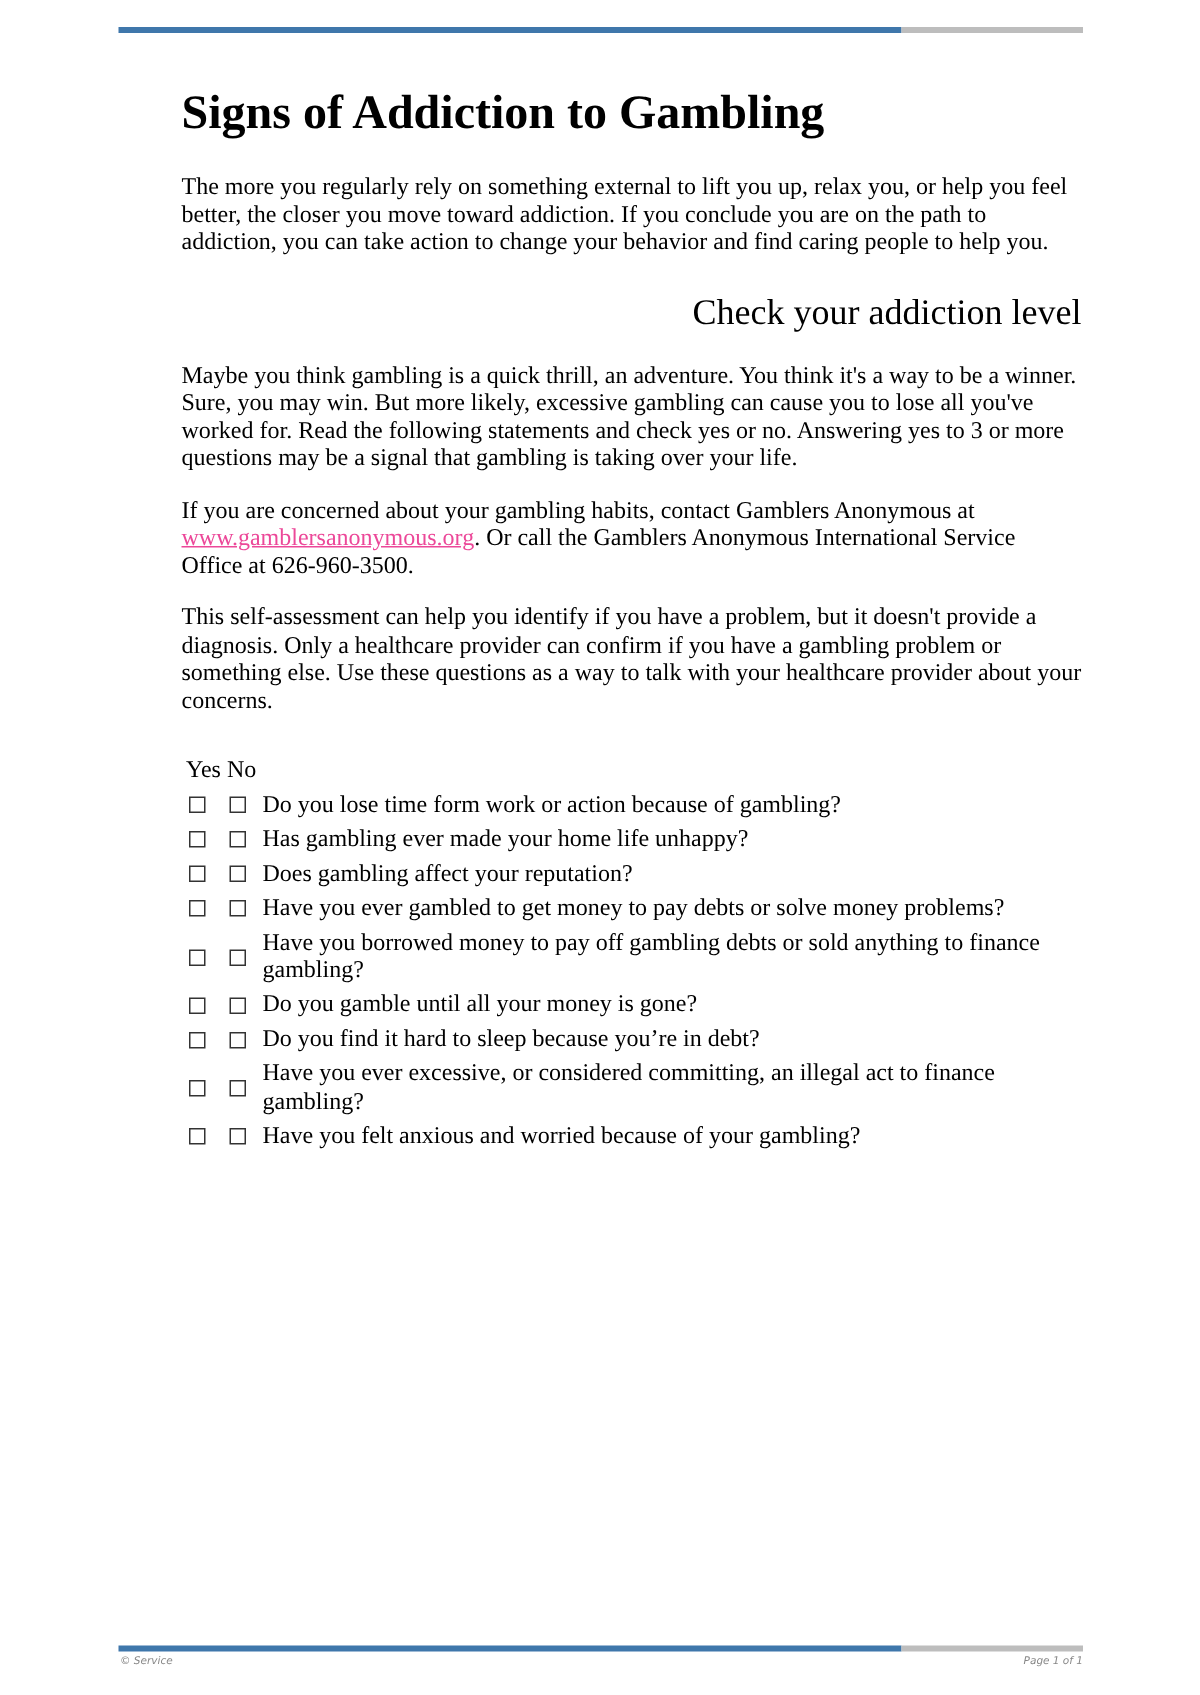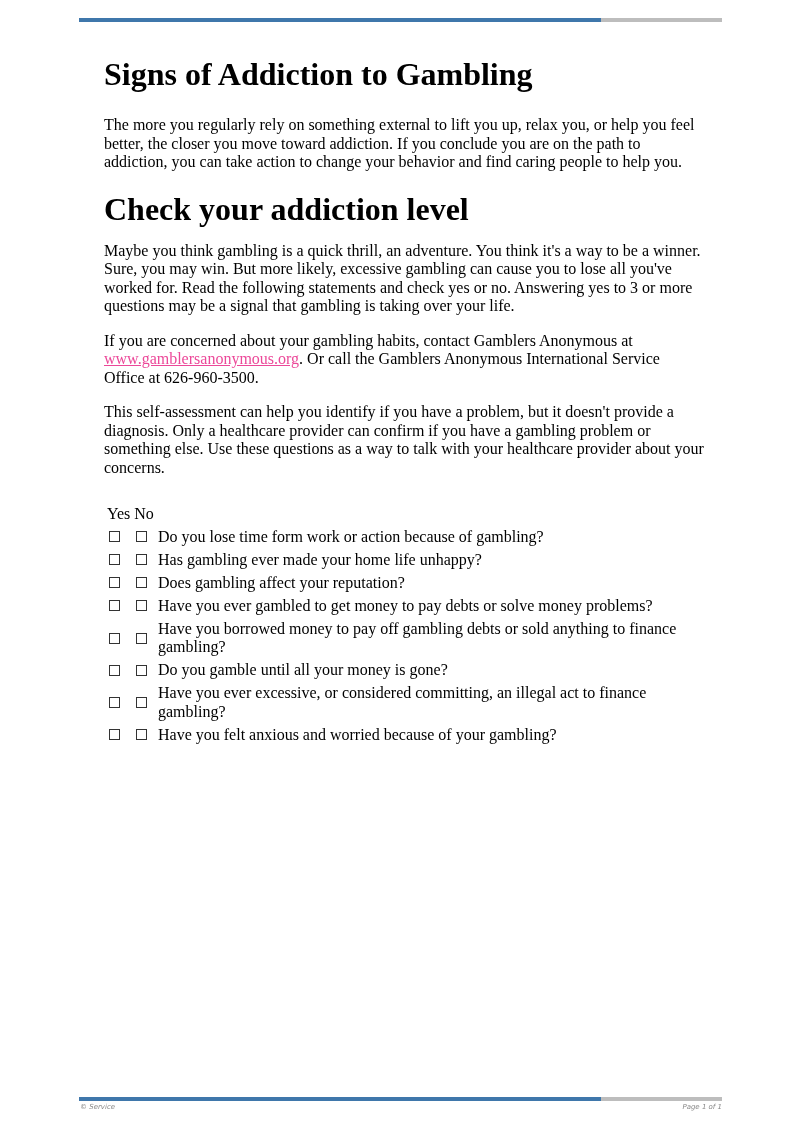--- a/index.html
+++ b/index.html
@@ -22,35 +22,36 @@
     height: 4px;
     display: flex;
   }
   .bar .blue { width: 522px; height: 100%; }
   .bar .gray { flex: 1; height: 100%; }
   .top-bar { top: 18px; }
   .bottom-bar { top: 1097px; }
 
   .content {
     position: absolute;
-    left: 104px;
+    left: 121px;
     top: 54px;
     width: 600px;
   }
   h1 {
     font-size: 32px;
     font-weight: bold;
     margin: 0 0 22px 0;
     line-height: 40px;
   }
   h2 {
-    font-size: 32px;
-    font-weight: bold;
+    font-size: 24px;
+    font-weight: normal;
     margin: 0 0 18px 0;
     line-height: 30px;
+    text-align: right;
   }
   p {
     font-size: 16px;
     line-height: 18.5px;
     margin: 0 0 16px 0;
   }
   .intro { margin-bottom: 22px; }
   a.link {
     color: #ec4899;
     text-decoration: underline;
@@ -142,20 +143,25 @@
       <span class="qtext">Have you borrowed money to pay off gambling debts or sold anything to finance gambling?</span>
     </div>
     <div class="row">
       <span class="box yes"></span>
       <span class="box no"></span>
       <span class="qtext">Do you gamble until all your money is gone?</span>
     </div>
     <div class="row">
       <span class="box yes"></span>
       <span class="box no"></span>
+      <span class="qtext">Do you find it hard to sleep because you’re in debt?</span>
+    </div>
+    <div class="row">
+      <span class="box yes"></span>
+      <span class="box no"></span>
       <span class="qtext">Have you ever excessive, or considered committing, an illegal act to finance gambling?</span>
     </div>
     <div class="row">
       <span class="box yes"></span>
       <span class="box no"></span>
       <span class="qtext">Have you felt anxious and worried because of your gambling?</span>
     </div>
   </div>
 </div>
 

